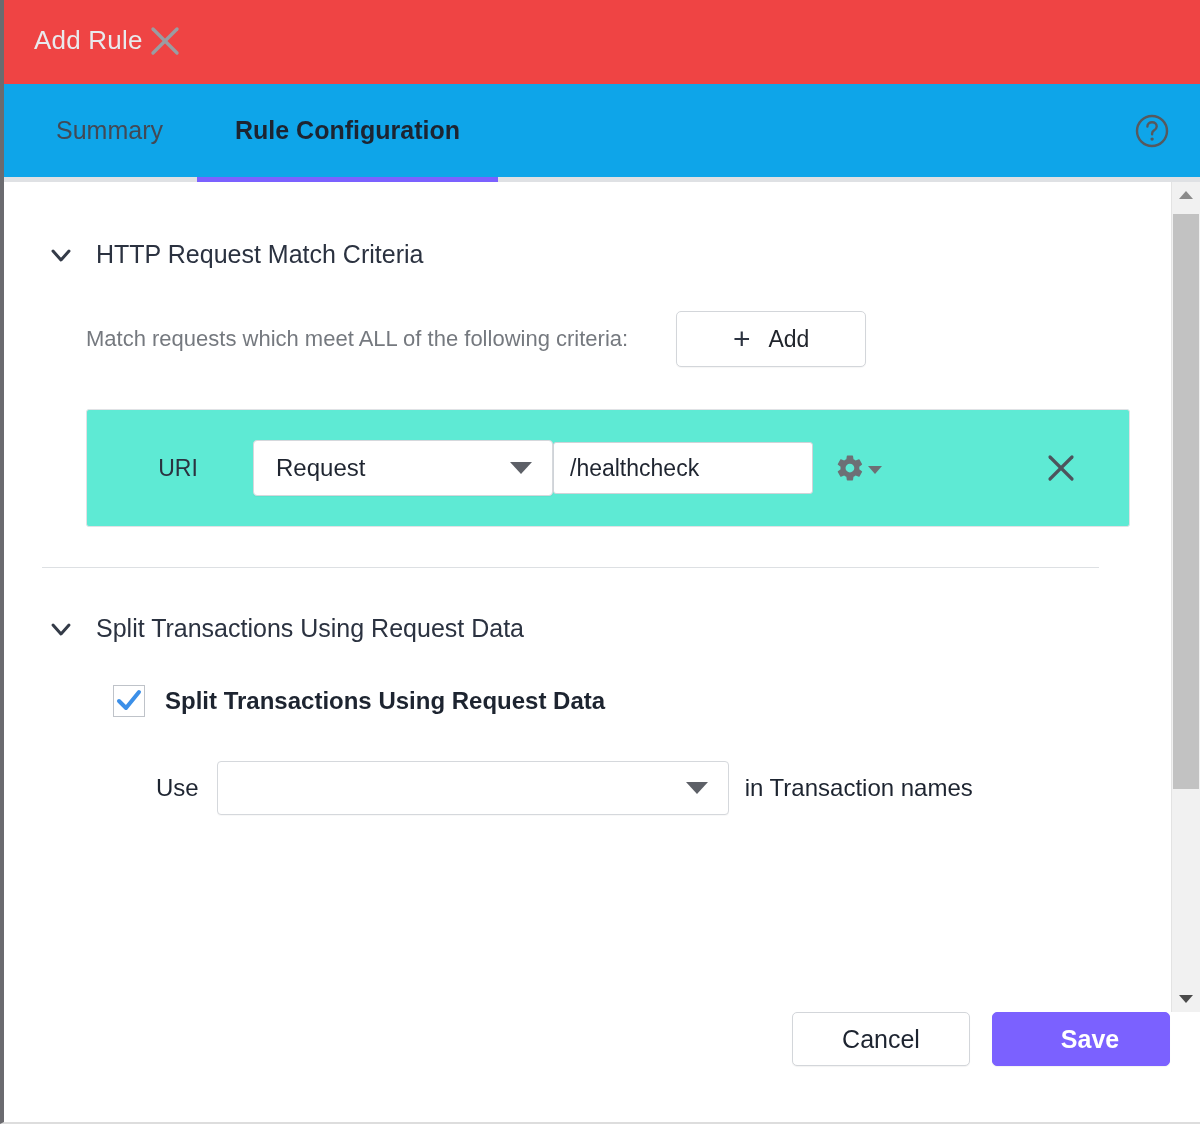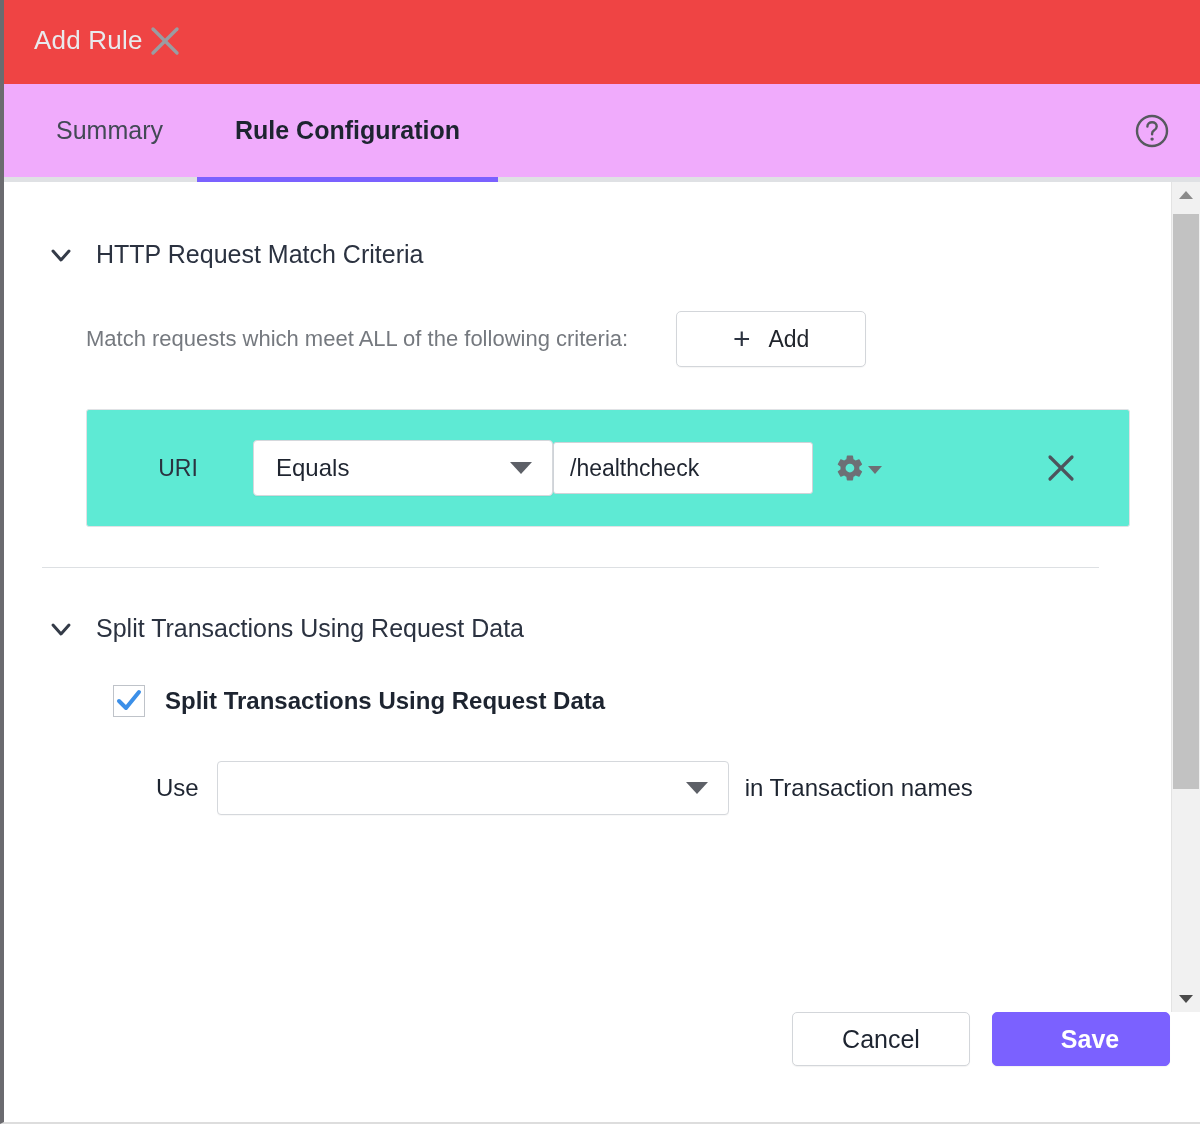--- a/index.html
+++ b/index.html
@@ -48,21 +48,21 @@
     width: 44px;
     height: 44px;
     display: flex;
     align-items: center;
     justify-content: center;
     cursor: pointer;
   }
 
   
   .tabbar-wrap {
-    background: #f0abfc;
+    background: #0ea5e9;
     border-bottom: 5px solid #dfe1e4;
     position: relative;
     height: 98px;
     min-height: 98px;
     box-sizing: border-box;
     display: flex;
     align-items: center;
     padding-left: 52px;
     padding-right: 28px;
   }
@@ -461,21 +461,21 @@
           <div class="add-btn">
             <span class="plus-icon">+</span>
             <span>Add</span>
           </div>
         </div>
 
         <div class="criteria-card">
           <span class="criteria-label">URI</span>
 
           <div class="select">
-            <span>Equals</span>
+            <span>Request</span>
             <span class="caret"></span>
           </div>
 
           <input class="text-input" type="text" value="/healthcheck" style="">
 
           <div class="gear-btn">
             <svg width="30" height="30" viewBox="0 0 24 24">
               <path fill="#6d7075" d="M19.4 13c.04-.32.06-.66.06-1s-.02-.68-.07-1l2.11-1.63c.19-.15.24-.42.12-.64l-2-3.46a.5.5 0 0 0-.61-.22l-2.49 1a7.3 7.3 0 0 0-1.73-1l-.38-2.65A.49.49 0 0 0 13.93 2h-4a.49.49 0 0 0-.48.42l-.38 2.65c-.63.26-1.2.6-1.73 1l-2.49-1a.49.49 0 0 0-.61.22l-2 3.46c-.12.22-.07.49.12.64L4.47 11c-.05.32-.07.66-.07 1s.02.68.07 1l-2.11 1.63c-.19.15-.24.42-.12.64l2 3.46c.12.22.39.3.61.22l2.49-1c.52.4 1.09.74 1.73 1l.38 2.65c.03.24.24.42.48.42h4c.24 0 .45-.18.48-.42l.38-2.65c.63-.26 1.2-.6 1.73-1l2.49 1c.22.08.49 0 .61-.22l2-3.46a.5.5 0 0 0-.12-.64L19.4 13zM11.93 15.5A3.5 3.5 0 1 1 15.43 12a3.5 3.5 0 0 1-3.5 3.5z"></path>
             </svg>
             <span class="gear-caret"></span>

